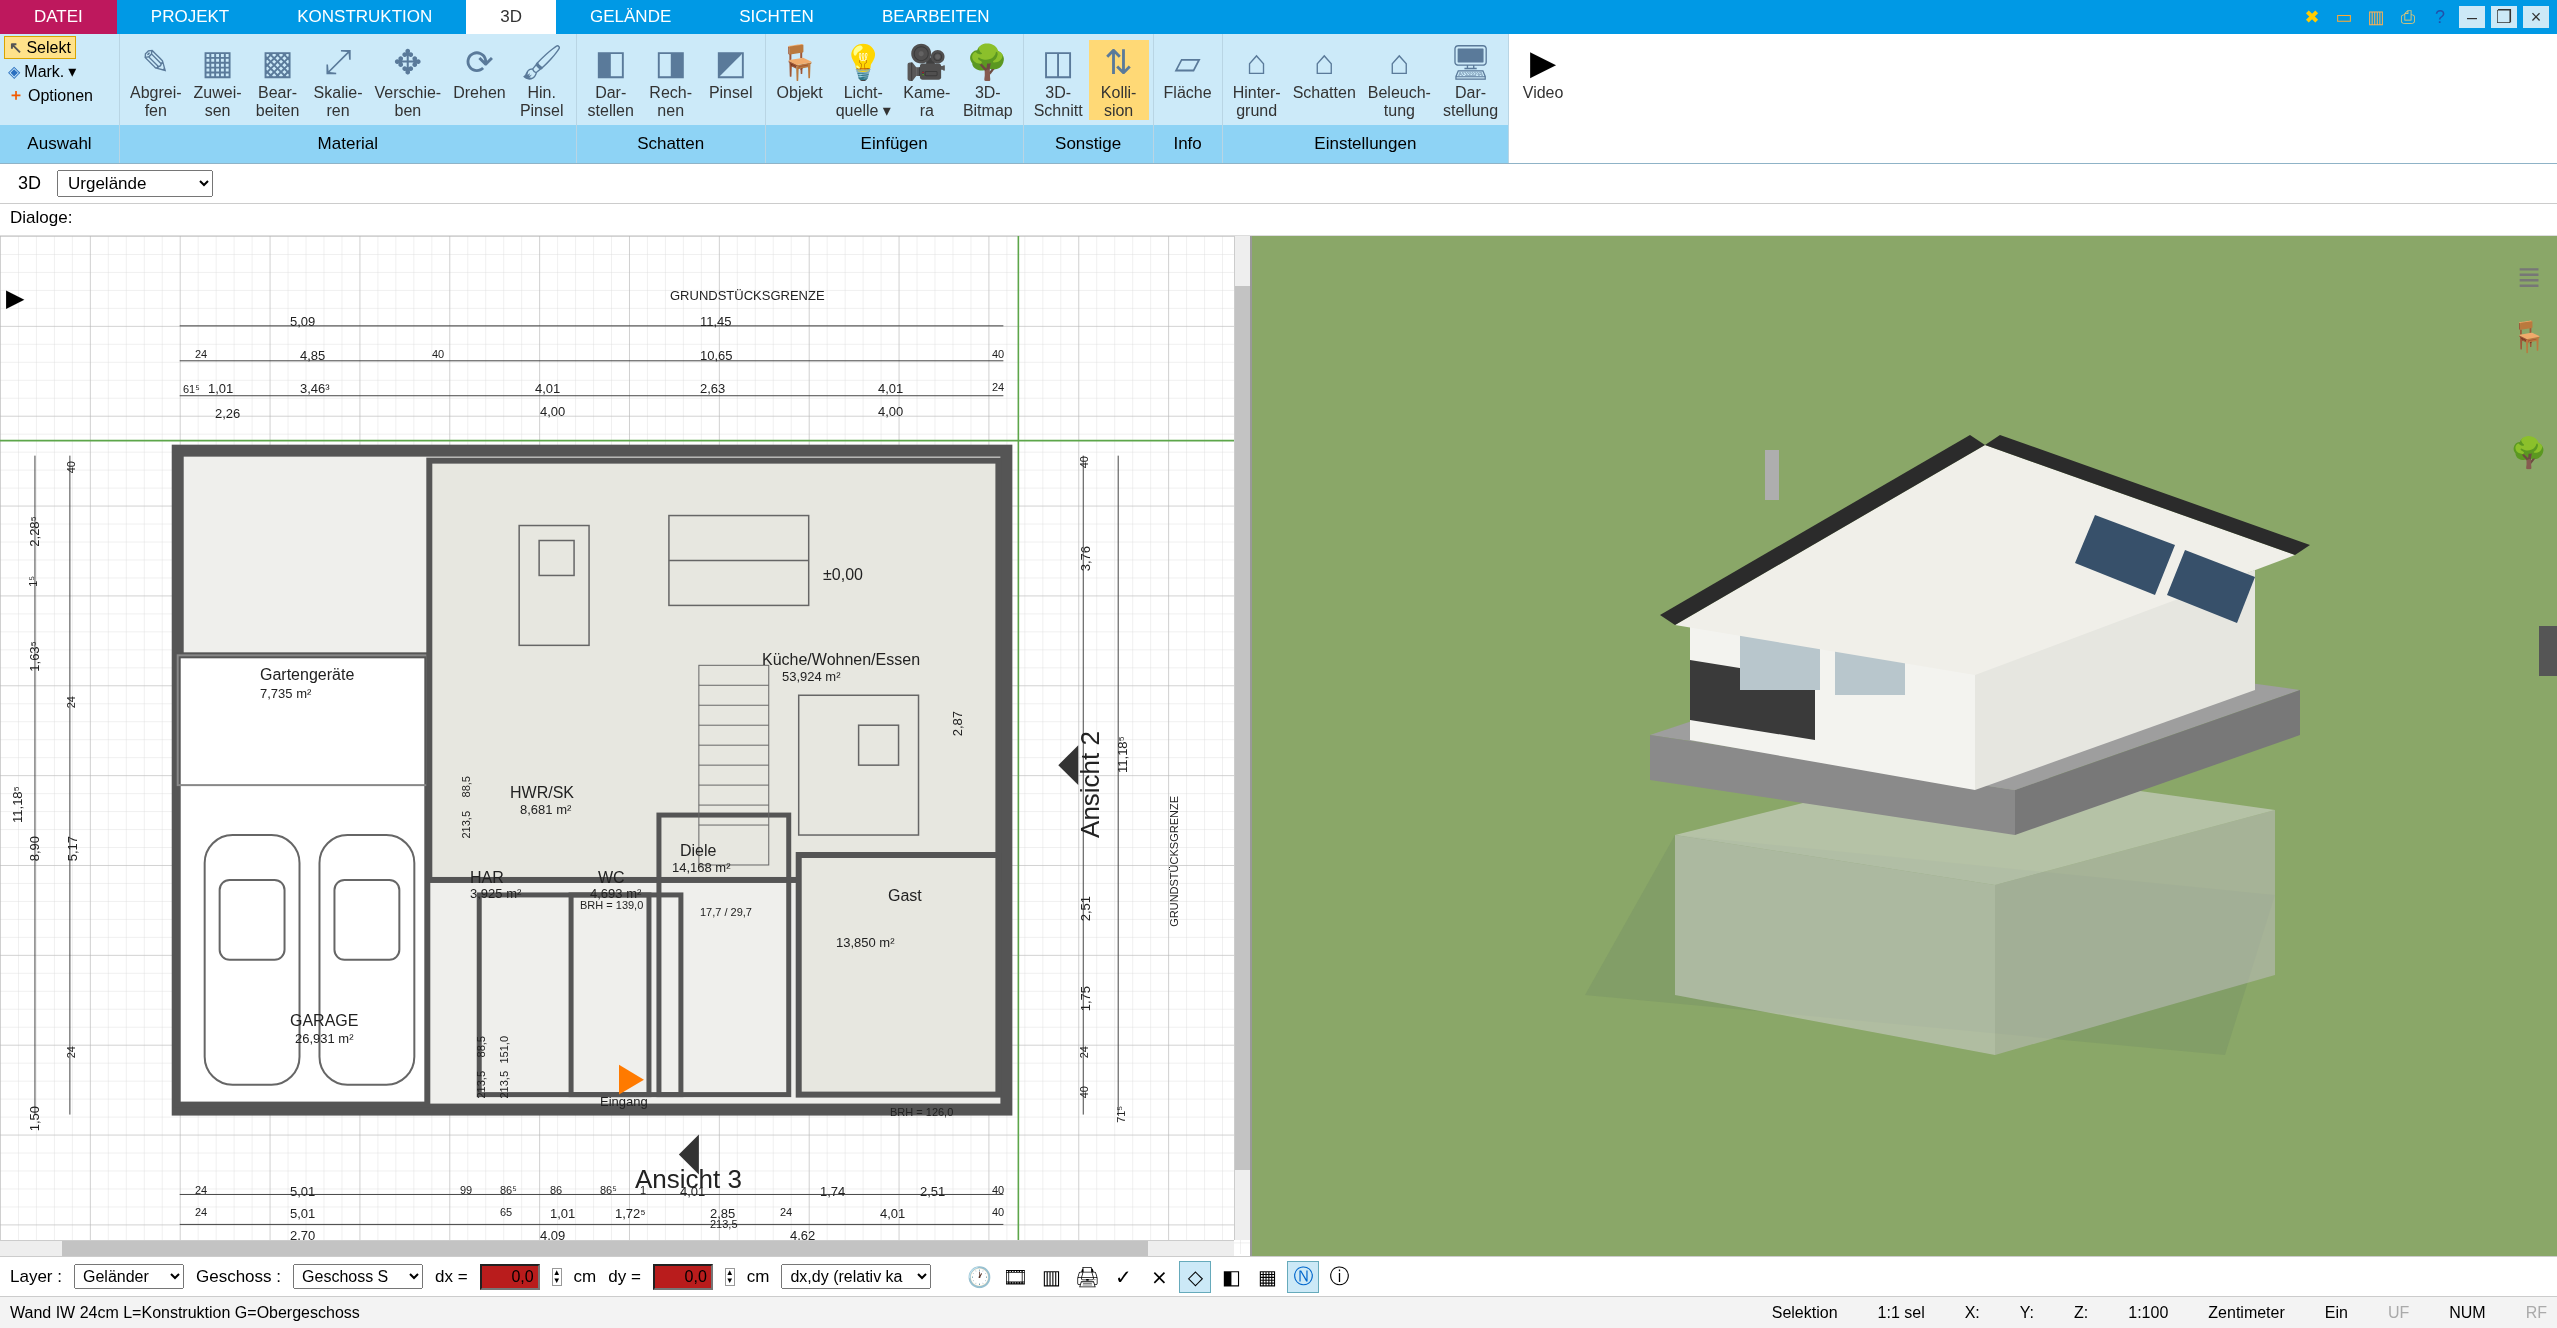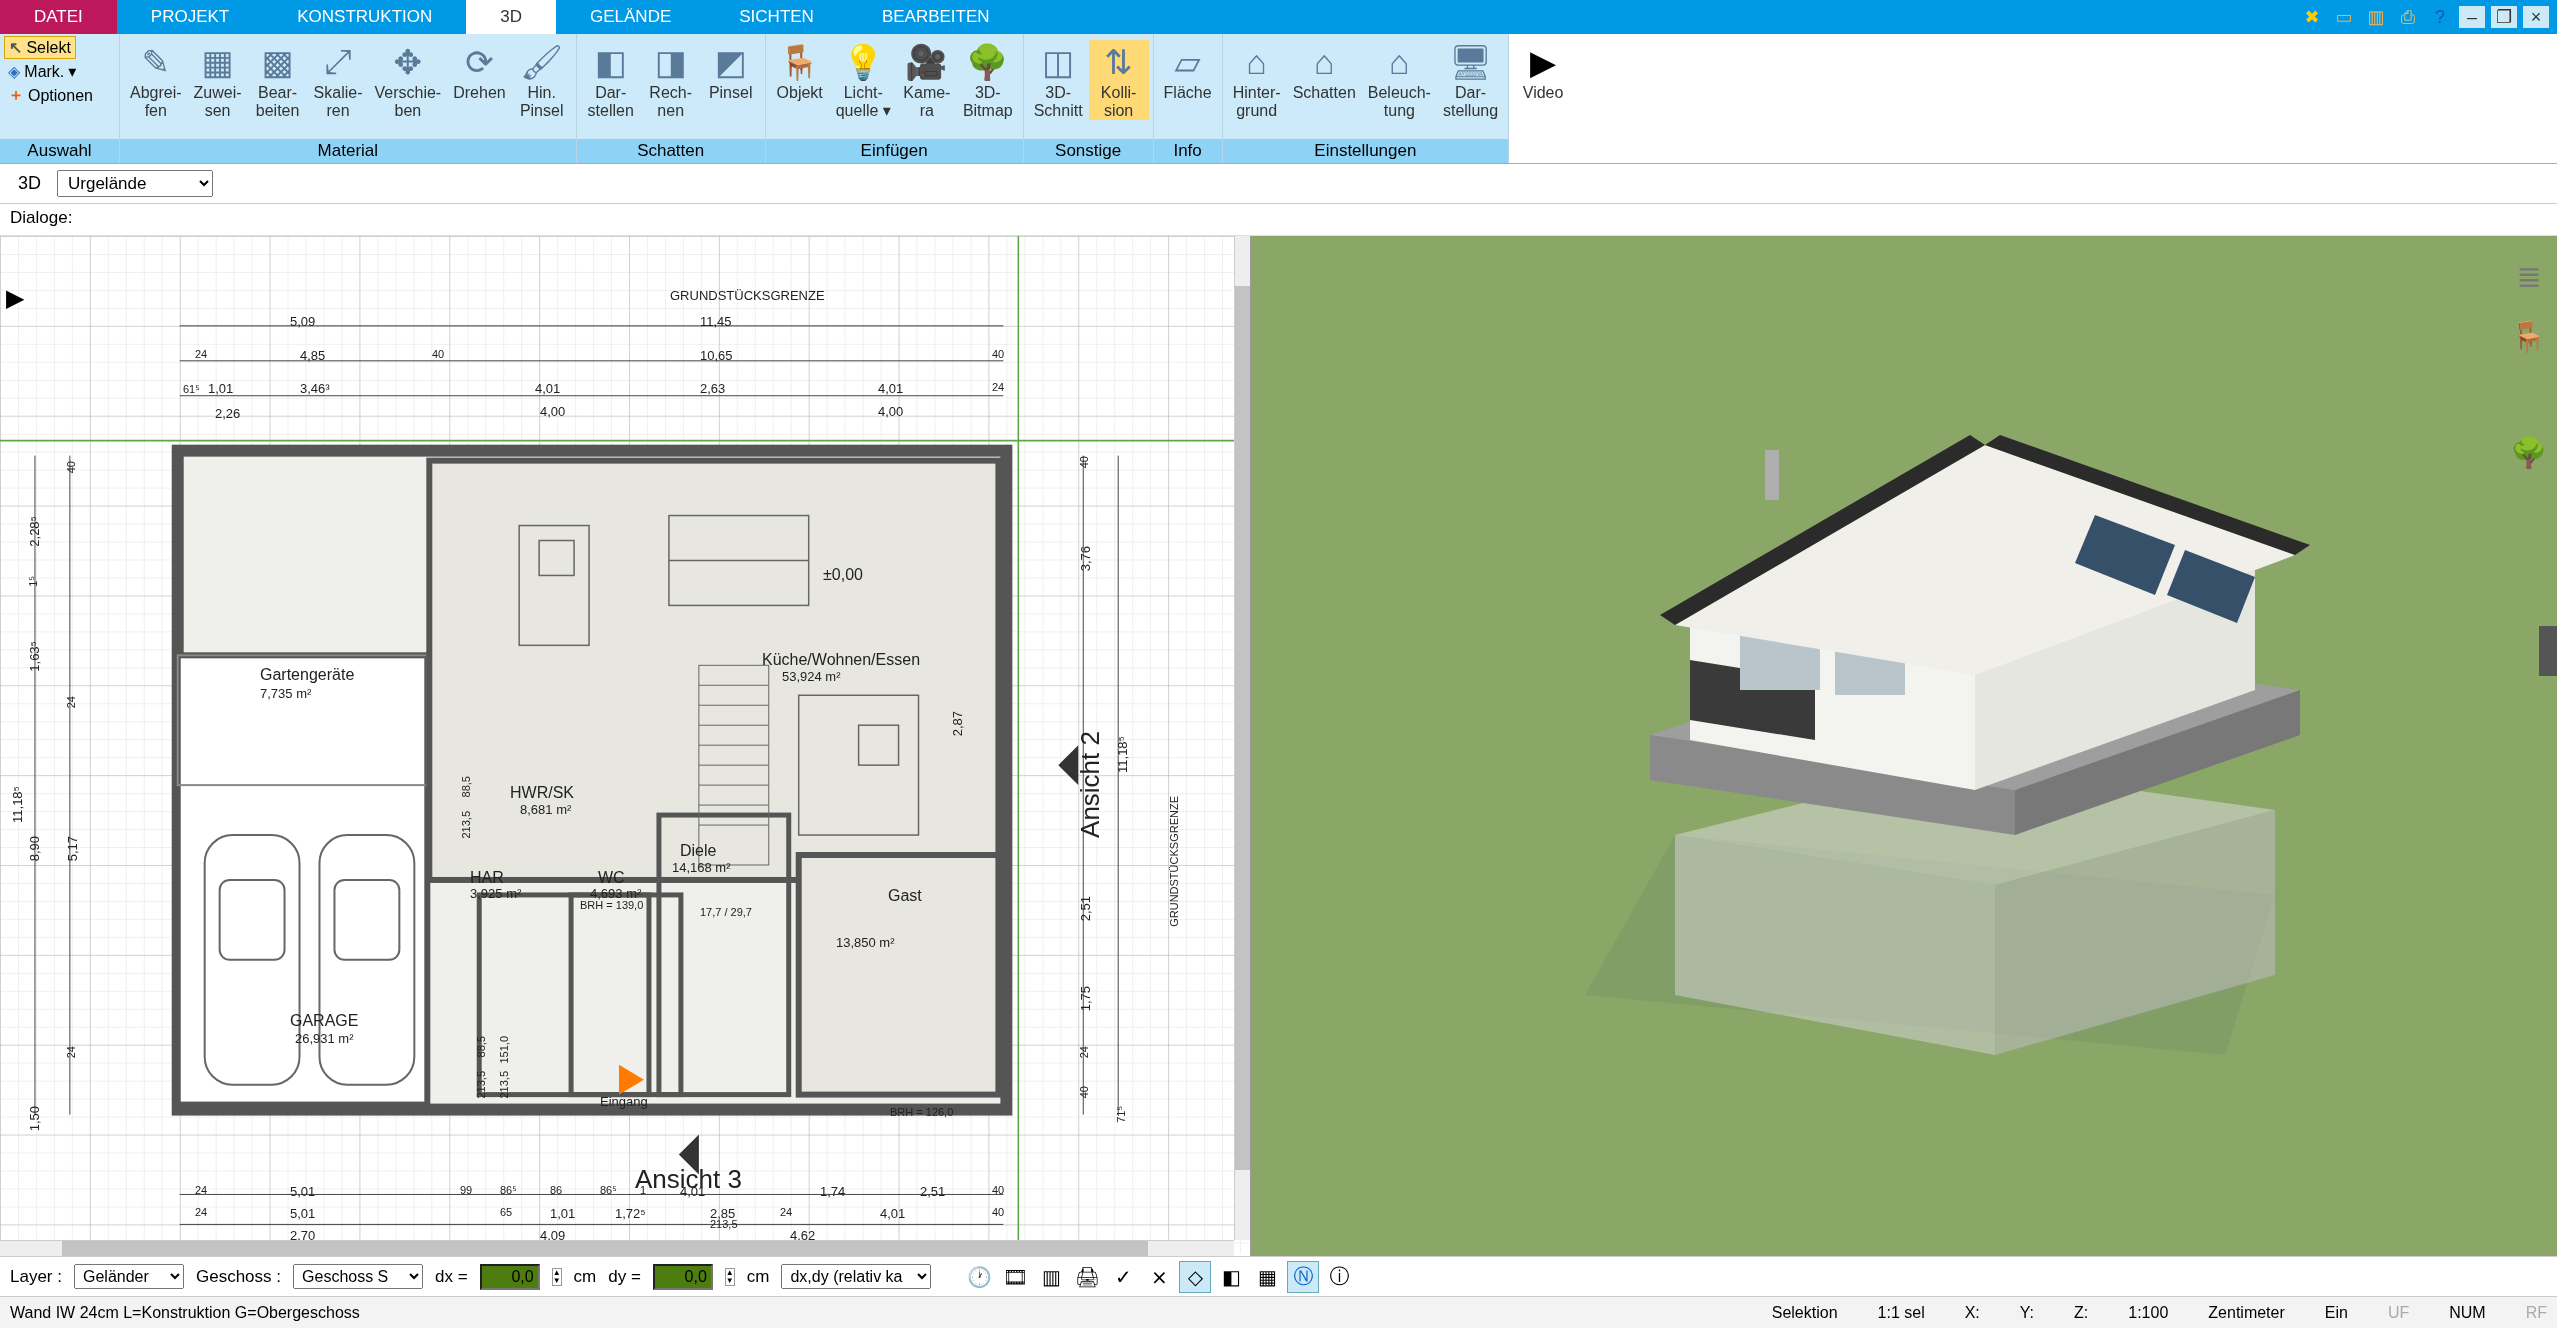--- a/index.html
+++ b/index.html
@@ -13,21 +13,21 @@
 .menubar .winctrl { display: flex; align-items: center; gap: 6px; padding-right: 8px; }
 .menubar .winctrl .ico { width: 26px; height: 26px; display: flex; align-items: center; justify-content: center; font-size: 18px; cursor: pointer; }
 .menubar .winctrl .box { background: #cce9f7; color: #333; width: 26px; height: 22px; }
 
 
 .ribbon { display: flex; height: 130px; border-bottom: 1px solid #8fb3c7; }
 .ribbon-group { border-right: 1px solid #b9d5e4; display: flex; flex-direction: column; }
 .ribbon-group.blue { background: #cceaf9; }
 .ribbon-group.white { background: #fff; }
 .ribbon-body { flex: 1; display: flex; align-items: flex-start; padding: 6px 4px 0 4px; }
-.ribbon-label { text-align: center; font-size: 17px; padding: 2px 0; background: inherit; }
+.ribbon-label { text-align: center; font-size: 17px; padding: 9px 0; background: inherit; }
 .ribbon-group.blue .ribbon-label { background: #8ed3f5; }
 .rb-col { display: flex; flex-direction: column; align-items: center; padding: 0 6px; cursor: pointer; }
 .rb-col .ico { width: 48px; height: 44px; display: flex; align-items: center; justify-content: center; font-size: 34px; color: #5a7a9a; }
 .rb-col .lbl { font-size: 16px; text-align: center; line-height: 18px; color: #333; white-space: pre; }
 .rb-row { display: flex; align-items: center; gap: 4px; font-size: 16px; cursor: pointer; padding: 1px 4px; }
 .rb-row.sel { background: #ffe28a; border: 1px solid #d9a400; }
 .rb-row .plus { color: #f25a00; font-weight: bold; }
 .rb-row .arrow { color: #555; font-weight: bold; }
 .rb-col.active { background: #ffd976; }
 
@@ -61,21 +61,21 @@
 .fp-text.tiny { font-size: 11px; }
 .fp-text.big { font-size: 26px; }
 .fp-text.rot { writing-mode: vertical-rl; transform: rotate(180deg); }
 
 
 .house3d { position: absolute; left: 50%; top: 50%; transform: translate(-50%,-55%); }
 
 
 .bottombar { display: flex; align-items: center; height: 40px; padding: 0 10px; gap: 12px; font-size: 17px; border-top: 1px solid #ccc; }
 .bottombar select, .bottombar input { font-size: 16px; padding: 2px 4px; }
-.bottombar input.num { width: 60px; text-align: right; background: #4d7c0f; }
+.bottombar input.num { width: 60px; text-align: right; background: #b91c1c; }
 .bottombar .spin { display: inline-flex; flex-direction: column; font-size: 8px; line-height: 8px; border: 1px solid #999; }
 .bottombar .bbicon { width: 32px; height: 32px; display: flex; align-items: center; justify-content: center; font-size: 20px; cursor: pointer; border: 1px solid transparent; }
 .bottombar .bbicon.active { background: #cce9f7; border-color: #6ab; }
 .bottombar .iconrow { display: flex; gap: 4px; margin-left: 20px; }
 
 
 .statusbar { display: flex; align-items: center; height: 32px; padding: 0 10px; font-size: 16px; background: #f3f3f3; border-top: 1px solid #ccc; gap: 40px; }
 .statusbar .seg { white-space: nowrap; }
 .statusbar .fill { flex: 1; }
 </style>

